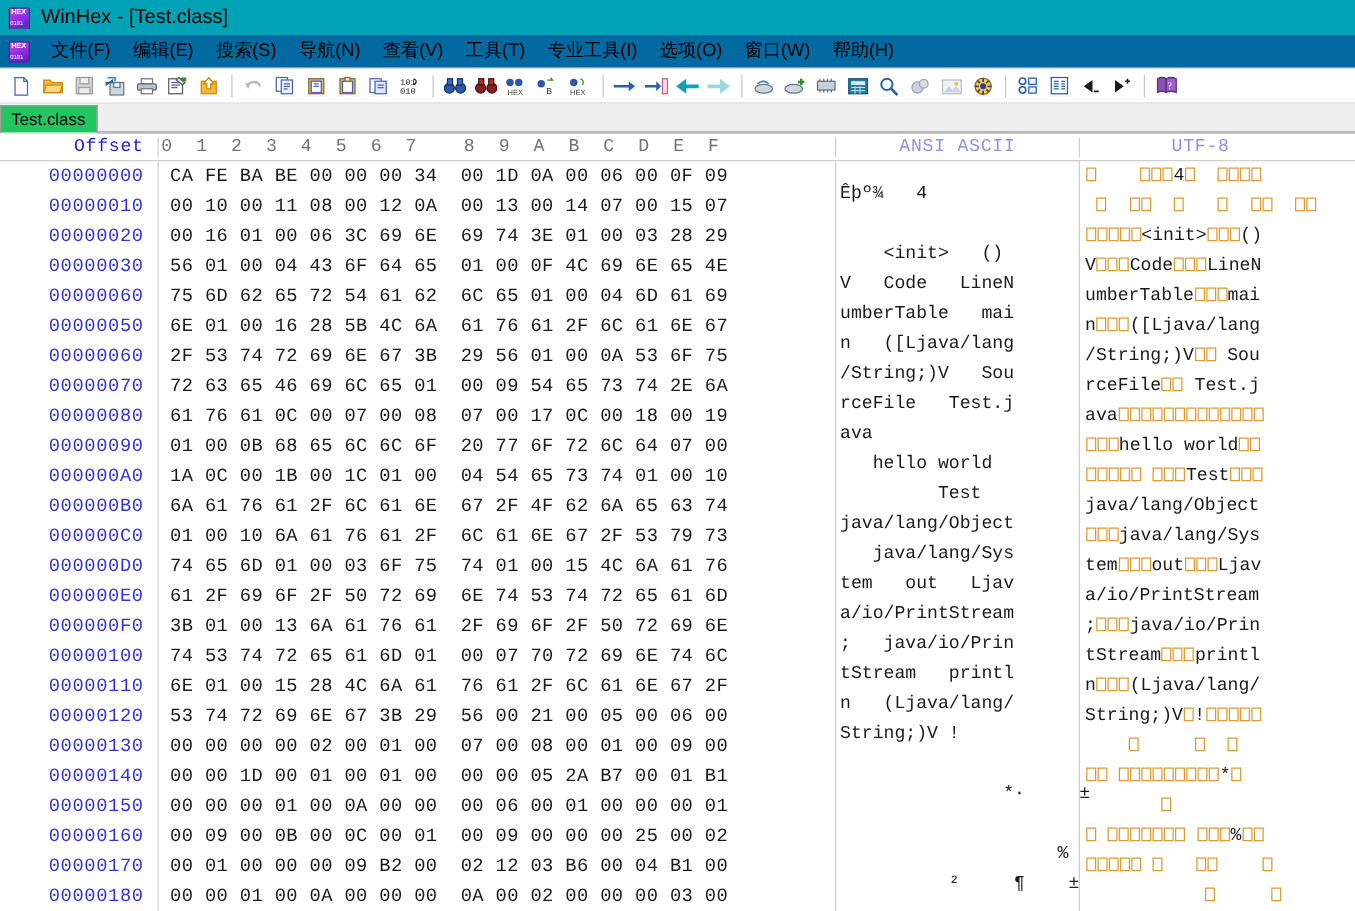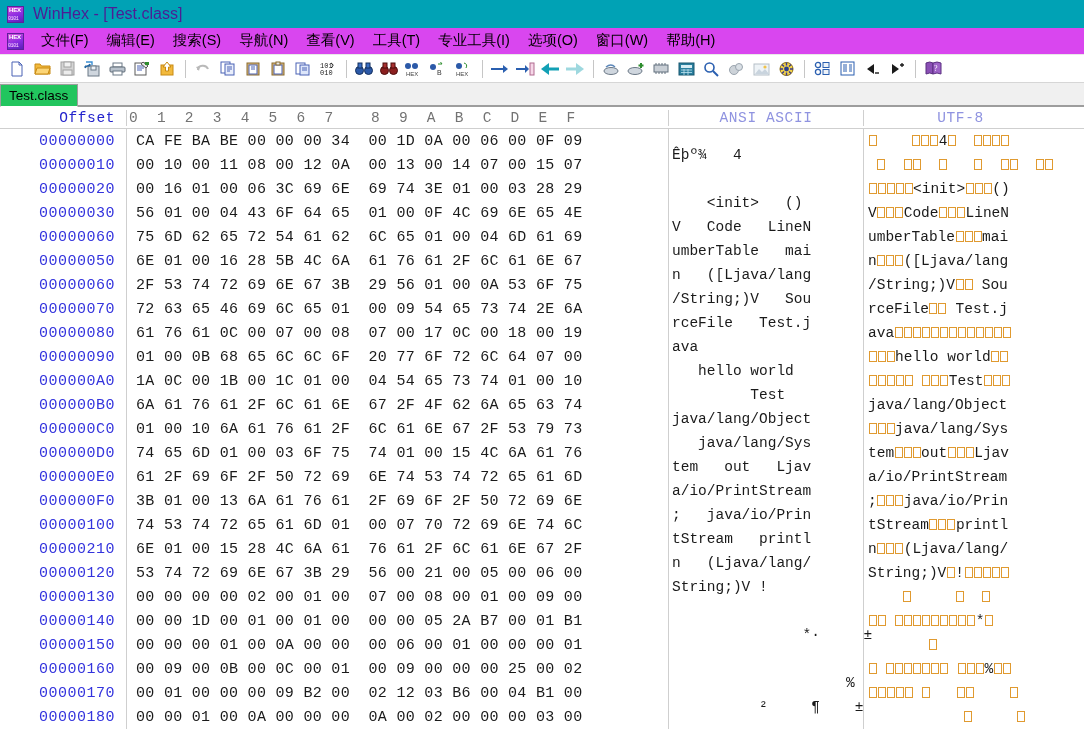--- a/index.html
+++ b/index.html
@@ -49,31 +49,31 @@
     content: "0101";
     position: absolute;
     bottom: 0px; left: 0px;
     font-size: 5px;
     line-height: 6px;
     color: #ffd9ff;
     font-family: "Liberation Mono", monospace;
     letter-spacing: -0.4px;
   }
   .title-text {
-    color: #4c1d95;
+    color: #000000;
     font-size: 16px;
     margin-left: 9px;
     white-space: nowrap;
     font-family: "Liberation Sans", sans-serif;
   }
 
   
   .menubar {
     height: 27px;
-    background: #d946ef;
+    background: #0369a1;
     display: flex;
     align-items: center;
     padding-left: 7px;
     box-sizing: border-box;
     border-bottom: 1px solid #e8e8e8;
   }
   .menubar .app-logo { margin-right: 8px; }
   .menu-item {
     font-size: 14.5px;
     color: #000000;
@@ -569,21 +569,21 @@
       <div class="row"><div class="r-off">00000070</div><div class="r-hex">72 63 65 46 69 6C 65 01  00 09 54 65 73 74 2E 6A</div><div class="r-ansi">rceFile&nbsp;&nbsp;&nbsp;Test.j</div><div class="r-utf">rceFile<span class="box"></span><span class="box"></span>&nbsp;Test.j</div></div>
       <div class="row"><div class="r-off">00000080</div><div class="r-hex">61 76 61 0C 00 07 00 08  07 00 17 0C 00 18 00 19</div><div class="r-ansi">ava</div><div class="r-utf">ava<span class="box"></span><span class="box"></span><span class="box"></span><span class="box"></span><span class="box"></span><span class="box"></span><span class="box"></span><span class="box"></span><span class="box"></span><span class="box"></span><span class="box"></span><span class="box"></span><span class="box"></span></div></div>
       <div class="row"><div class="r-off">00000090</div><div class="r-hex">01 00 0B 68 65 6C 6C 6F  20 77 6F 72 6C 64 07 00</div><div class="r-ansi">&nbsp;&nbsp;&nbsp;hello&nbsp;world</div><div class="r-utf"><span class="box"></span><span class="box"></span><span class="box"></span>hello&nbsp;world<span class="box"></span><span class="box"></span></div></div>
       <div class="row"><div class="r-off">000000A0</div><div class="r-hex">1A 0C 00 1B 00 1C 01 00  04 54 65 73 74 01 00 10</div><div class="r-ansi">&nbsp;&nbsp;&nbsp;&nbsp;&nbsp;&nbsp;&nbsp;&nbsp;&nbsp;Test</div><div class="r-utf"><span class="box"></span><span class="box"></span><span class="box"></span><span class="box"></span><span class="box"></span>&nbsp;<span class="box"></span><span class="box"></span><span class="box"></span>Test<span class="box"></span><span class="box"></span><span class="box"></span></div></div>
       <div class="row"><div class="r-off">000000B0</div><div class="r-hex">6A 61 76 61 2F 6C 61 6E  67 2F 4F 62 6A 65 63 74</div><div class="r-ansi">java/lang/Object</div><div class="r-utf">java/lang/Object</div></div>
       <div class="row"><div class="r-off">000000C0</div><div class="r-hex">01 00 10 6A 61 76 61 2F  6C 61 6E 67 2F 53 79 73</div><div class="r-ansi">&nbsp;&nbsp;&nbsp;java/lang/Sys</div><div class="r-utf"><span class="box"></span><span class="box"></span><span class="box"></span>java/lang/Sys</div></div>
       <div class="row"><div class="r-off">000000D0</div><div class="r-hex">74 65 6D 01 00 03 6F 75  74 01 00 15 4C 6A 61 76</div><div class="r-ansi">tem&nbsp;&nbsp;&nbsp;out&nbsp;&nbsp;&nbsp;Ljav</div><div class="r-utf">tem<span class="box"></span><span class="box"></span><span class="box"></span>out<span class="box"></span><span class="box"></span><span class="box"></span>Ljav</div></div>
       <div class="row"><div class="r-off">000000E0</div><div class="r-hex">61 2F 69 6F 2F 50 72 69  6E 74 53 74 72 65 61 6D</div><div class="r-ansi">a/io/PrintStream</div><div class="r-utf">a/io/PrintStream</div></div>
       <div class="row"><div class="r-off">000000F0</div><div class="r-hex">3B 01 00 13 6A 61 76 61  2F 69 6F 2F 50 72 69 6E</div><div class="r-ansi">;&nbsp;&nbsp;&nbsp;java/io/Prin</div><div class="r-utf">;<span class="box"></span><span class="box"></span><span class="box"></span>java/io/Prin</div></div>
       <div class="row"><div class="r-off">00000100</div><div class="r-hex">74 53 74 72 65 61 6D 01  00 07 70 72 69 6E 74 6C</div><div class="r-ansi">tStream&nbsp;&nbsp;&nbsp;printl</div><div class="r-utf">tStream<span class="box"></span><span class="box"></span><span class="box"></span>printl</div></div>
-      <div class="row"><div class="r-off">00000210</div><div class="r-hex">6E 01 00 15 28 4C 6A 61  76 61 2F 6C 61 6E 67 2F</div><div class="r-ansi">n&nbsp;&nbsp;&nbsp;(Ljava/lang/</div><div class="r-utf">n<span class="box"></span><span class="box"></span><span class="box"></span>(Ljava/lang/</div></div>
+      <div class="row"><div class="r-off">00000110</div><div class="r-hex">6E 01 00 15 28 4C 6A 61  76 61 2F 6C 61 6E 67 2F</div><div class="r-ansi">n&nbsp;&nbsp;&nbsp;(Ljava/lang/</div><div class="r-utf">n<span class="box"></span><span class="box"></span><span class="box"></span>(Ljava/lang/</div></div>
       <div class="row"><div class="r-off">00000120</div><div class="r-hex">53 74 72 69 6E 67 3B 29  56 00 21 00 05 00 06 00</div><div class="r-ansi">String;)V&nbsp;!</div><div class="r-utf">String;)V<span class="box"></span>!<span class="box"></span><span class="box"></span><span class="box"></span><span class="box"></span><span class="box"></span></div></div>
       <div class="row"><div class="r-off">00000130</div><div class="r-hex">00 00 00 00 02 00 01 00  07 00 08 00 01 00 09 00</div><div class="r-ansi"></div><div class="r-utf">&nbsp;&nbsp;&nbsp;&nbsp;<span class="box"></span>&nbsp;&nbsp;&nbsp;&nbsp;&nbsp;<span class="box"></span>&nbsp;&nbsp;<span class="box"></span></div></div>
       <div class="row"><div class="r-off">00000140</div><div class="r-hex">00 00 1D 00 01 00 01 00  00 00 05 2A B7 00 01 B1</div><div class="r-ansi">&nbsp;&nbsp;&nbsp;&nbsp;&nbsp;&nbsp;&nbsp;&nbsp;&nbsp;&nbsp;&nbsp;&nbsp;&nbsp;&nbsp;&nbsp;*·&nbsp;&nbsp;&nbsp;&nbsp;&nbsp;±</div><div class="r-utf"><span class="box"></span><span class="box"></span>&nbsp;<span class="box"></span><span class="box"></span><span class="box"></span><span class="box"></span><span class="box"></span><span class="box"></span><span class="box"></span><span class="box"></span><span class="box"></span>*<span class="box"></span></div></div>
       <div class="row"><div class="r-off">00000150</div><div class="r-hex">00 00 00 01 00 0A 00 00  00 06 00 01 00 00 00 01</div><div class="r-ansi"></div><div class="r-utf">&nbsp;&nbsp;&nbsp;&nbsp;&nbsp;&nbsp;&nbsp;<span class="box"></span></div></div>
       <div class="row"><div class="r-off">00000160</div><div class="r-hex">00 09 00 0B 00 0C 00 01  00 09 00 00 00 25 00 02</div><div class="r-ansi">&nbsp;&nbsp;&nbsp;&nbsp;&nbsp;&nbsp;&nbsp;&nbsp;&nbsp;&nbsp;&nbsp;&nbsp;&nbsp;&nbsp;&nbsp;&nbsp;&nbsp;&nbsp;&nbsp;&nbsp;%</div><div class="r-utf"><span class="box"></span>&nbsp;<span class="box"></span><span class="box"></span><span class="box"></span><span class="box"></span><span class="box"></span><span class="box"></span><span class="box"></span>&nbsp;<span class="box"></span><span class="box"></span><span class="box"></span>%<span class="box"></span><span class="box"></span></div></div>
       <div class="row"><div class="r-off">00000170</div><div class="r-hex">00 01 00 00 00 09 B2 00  02 12 03 B6 00 04 B1 00</div><div class="r-ansi">&nbsp;&nbsp;&nbsp;&nbsp;&nbsp;&nbsp;&nbsp;&nbsp;&nbsp;&nbsp;²&nbsp;&nbsp;&nbsp;&nbsp;&nbsp;¶&nbsp;&nbsp;&nbsp;&nbsp;±</div><div class="r-utf"><span class="box"></span><span class="box"></span><span class="box"></span><span class="box"></span><span class="box"></span>&nbsp;<span class="box"></span>&nbsp;&nbsp;&nbsp;<span class="box"></span><span class="box"></span>&nbsp;&nbsp;&nbsp;&nbsp;<span class="box"></span></div></div>
       <div class="row"><div class="r-off">00000180</div><div class="r-hex">00 00 01 00 0A 00 00 00  0A 00 02 00 00 00 03 00</div><div class="r-ansi"></div><div class="r-utf">&nbsp;&nbsp;&nbsp;&nbsp;&nbsp;&nbsp;&nbsp;&nbsp;&nbsp;&nbsp;&nbsp;<span class="box"></span>&nbsp;&nbsp;&nbsp;&nbsp;&nbsp;<span class="box"></span></div></div>
     </div>
 
 </div>

